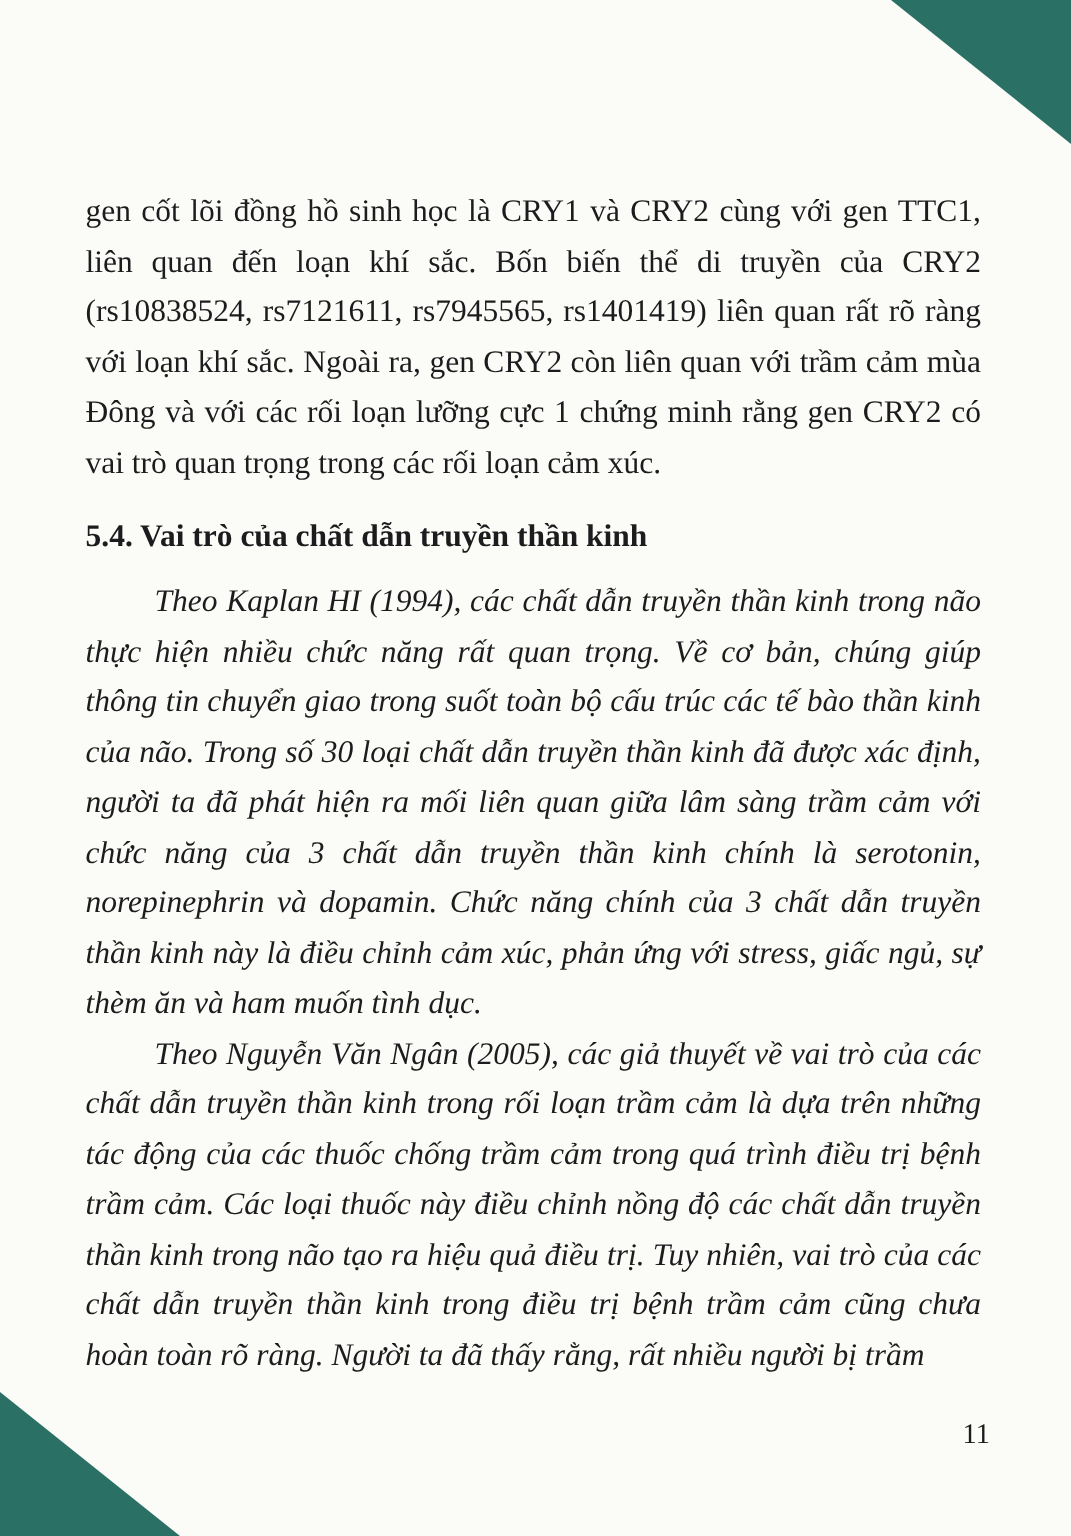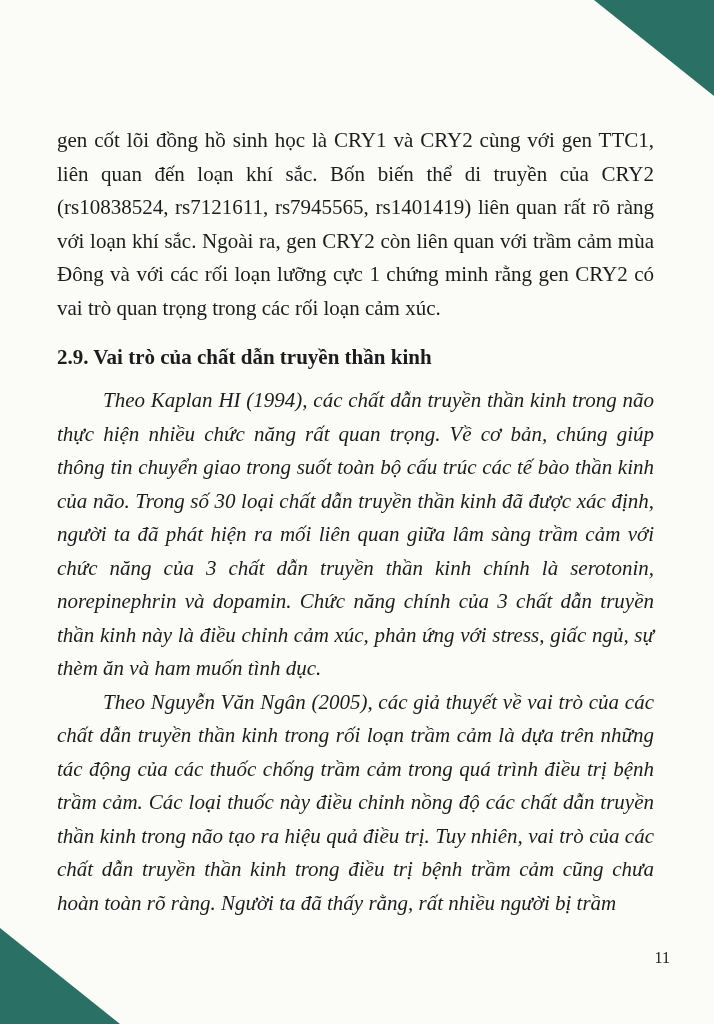--- a/index.html
+++ b/index.html
@@ -53,38 +53,38 @@
   }
   .section-heading {
     margin: 16px 0 10px 0;
     font-size: 21px;
     line-height: 33px;
     font-weight: bold;
     text-align: left;
   }
   .page-number {
     position: absolute;
-    right: 44px;
+    right: 54px;
     bottom: 58px;
-    font-size: 16px;
+    font-size: 19px;
     line-height: 1;
   }
 </style>
 </head>
 <body>
 
 <div class="page">
 
   <div class="corner corner-tr"></div>
   <div class="corner corner-bl"></div>
 
   <div class="content">
     <p>gen cốt lõi đồng hồ sinh học là CRY1 và CRY2 cùng với gen TTC1, liên quan đến loạn khí sắc. Bốn biến thể di truyền của CRY2 (rs10838524, rs7121611, rs7945565, rs1401419) liên quan rất rõ ràng với loạn khí sắc. Ngoài ra, gen CRY2 còn liên quan với trầm cảm mùa Đông và với các rối loạn lưỡng cực 1 chứng minh rằng gen CRY2 có vai trò quan trọng trong các rối loạn cảm xúc.</p>
 
-    <h2 class="section-heading">2.9. Vai trò của chất dẫn truyền thần kinh</h2>
+    <h2 class="section-heading">5.4. Vai trò của chất dẫn truyền thần kinh</h2>
 
     <p class="indent">Theo Kaplan HI (1994), các chất dẫn truyền thần kinh trong não thực hiện nhiều chức năng rất quan trọng. Về cơ bản, chúng giúp thông tin chuyển giao trong suốt toàn bộ cấu trúc các tế bào thần kinh của não. Trong số 30 loại chất dẫn truyền thần kinh đã được xác định, người ta đã phát hiện ra mối liên quan giữa lâm sàng trầm cảm với chức năng của 3 chất dẫn truyền thần kinh chính là serotonin, norepinephrin và dopamin. Chức năng chính của 3 chất dẫn truyền thần kinh này là điều chỉnh cảm xúc, phản ứng với stress, giấc ngủ, sự thèm ăn và ham muốn tình dục.</p>
 
     <p class="indent">Theo Nguyễn Văn Ngân (2005), các giả thuyết về vai trò của các chất dẫn truyền thần kinh trong rối loạn trầm cảm là dựa trên những tác động của các thuốc chống trầm cảm trong quá trình điều trị bệnh trầm cảm. Các loại thuốc này điều chỉnh nồng độ các chất dẫn truyền thần kinh trong não tạo ra hiệu quả điều trị. Tuy nhiên, vai trò của các chất dẫn truyền thần kinh trong điều trị bệnh trầm cảm cũng chưa hoàn toàn rõ ràng. Người ta đã thấy rằng, rất nhiều người bị trầm</p>
   </div>
 
   <div class="page-number">11</div>
 
 </div>
 

